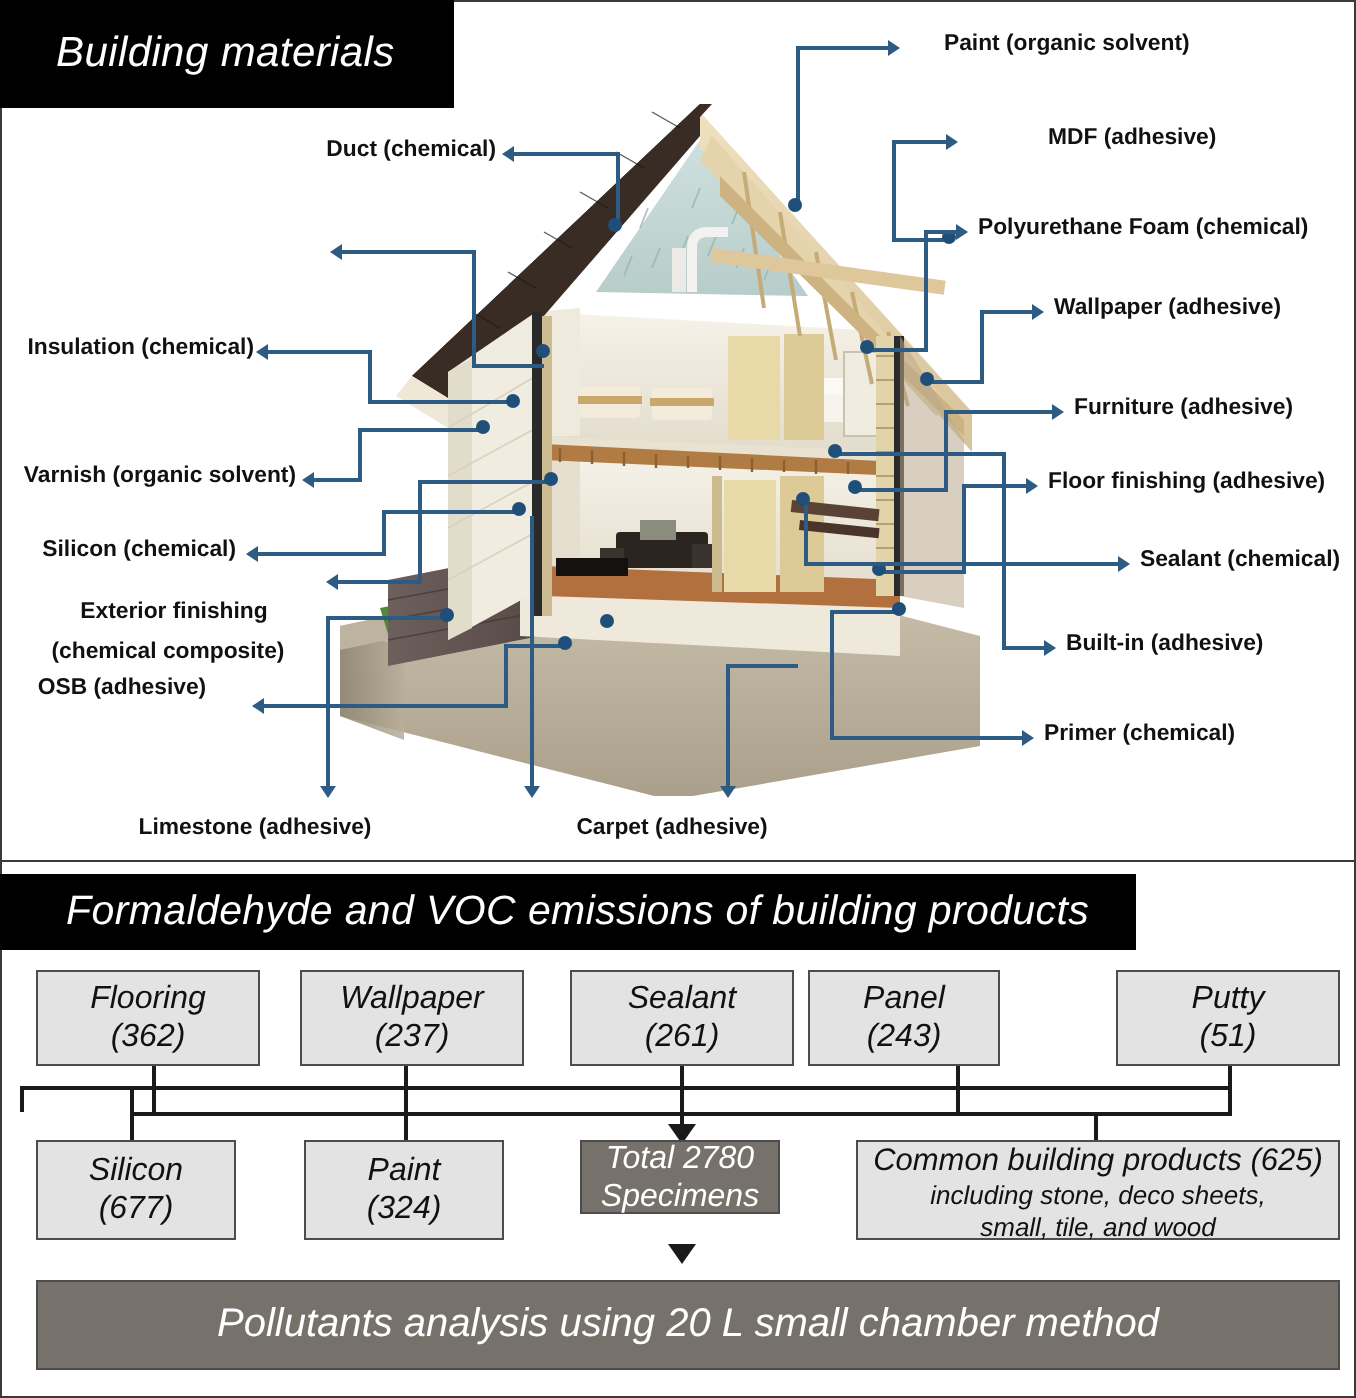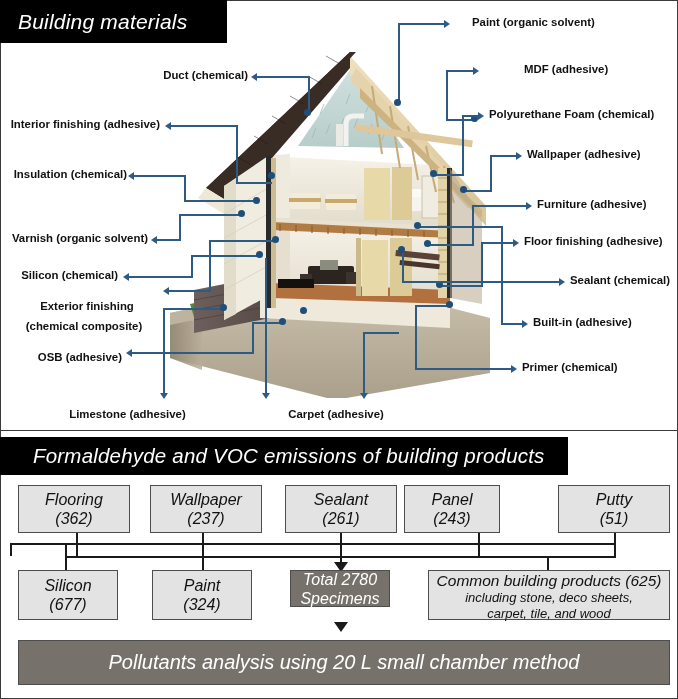--- a/index.html
+++ b/index.html
@@ -13,21 +13,21 @@
   #panel-top{left:0;top:0;width:678px;height:431px;}
   #panel-bottom{left:0;top:430px;width:678px;height:269px;}
 
   
   .title-bar{
     position:absolute;background:#000000;color:#ffffff;
     font-style:italic;font-weight:400;
     display:flex;align-items:center;
     letter-spacing:.2px;
   }
-  #title-top{left:0;top:0;width:227px;height:43px;font-size:21px;padding-left:18px;box-sizing:border-box;}
+  #title-top{left:0;top:0;width:227px;height:54px;font-size:21px;padding-left:28px;box-sizing:border-box;}
   #title-bottom{left:0;top:437px;width:568px;height:38px;font-size:20.5px;padding-left:33px;box-sizing:border-box;}
 
   
   #house{position:absolute;left:150px;top:28px;width:360px;height:370px;}
 
   
   .callout{
     position:absolute;font-size:11.4px;font-weight:bold;color:#111;
     white-space:nowrap;line-height:13px;
   }
@@ -244,21 +244,20 @@
       <rect x="250" y="232" width="40" height="5" fill="#4a352b" transform="rotate(6 250 232)"></rect>
     </svg>
   </div>
 
   <div class="callout r" style="left:0;top:69px;width:248px;">Duct (chemical)</div>
   <div class="arrow left" style="left:251px;top:73px;"></div>
   <div class="lead h" style="left:257px;top:76px;width:53px;"></div>
   <div class="lead v" style="left:308px;top:76px;height:37px;"></div>
   <div class="dot" style="left:304px;top:109px;"></div>
 
-  <div class="callout r" style="left:0;top:118px;width:160px;">Interior finishing (adhesive)</div>
   <div class="arrow left" style="left:165px;top:122px;"></div>
   <div class="lead h" style="left:171px;top:125px;width:67px;"></div>
   <div class="lead v" style="left:236px;top:125px;height:58px;"></div>
   <div class="dot" style="left:268px;top:172px;"></div>
   <div class="lead h" style="left:236px;top:182px;width:36px;"></div>
 
   <div class="callout r" style="left:0;top:168px;width:127px;">Insulation (chemical)</div>
   <div class="arrow left" style="left:128px;top:172px;"></div>
   <div class="lead h" style="left:134px;top:175px;width:52px;"></div>
   <div class="lead v" style="left:184px;top:175px;height:26px;"></div>
@@ -280,21 +279,21 @@
   <div class="dot" style="left:256px;top:251px;"></div>
 
   <div class="callout c" style="left:14px;top:300px;width:146px;">Exterior finishing</div>
   <div class="callout c" style="left:8px;top:320px;width:152px;">(chemical composite)</div>
   <div class="arrow left" style="left:163px;top:287px;"></div>
   <div class="lead h" style="left:169px;top:290px;width:42px;"></div>
   <div class="lead v" style="left:209px;top:240px;height:50px;"></div>
   <div class="lead h" style="left:209px;top:240px;width:66px;"></div>
   <div class="dot" style="left:272px;top:236px;"></div>
 
-  <div class="callout r" style="left:0;top:351px;width:122px;">OSB (adhesive)</div>
+  <div class="callout r" style="left:0;top:338px;width:122px;text-align:center;">OSB (adhesive)</div>
   <div class="arrow left" style="left:126px;top:349px;"></div>
   <div class="lead h" style="left:132px;top:352px;width:122px;"></div>
   <div class="lead v" style="left:252px;top:322px;height:30px;"></div>
   <div class="lead h" style="left:252px;top:322px;width:30px;"></div>
   <div class="dot" style="left:279px;top:318px;"></div>
 
   <div class="callout c" style="left:50px;top:408px;width:155px;">Limestone (adhesive)</div>
   <div class="lead v" style="left:163px;top:308px;height:86px;"></div>
   <div class="arrow down" style="left:160px;top:393px;"></div>
   <div class="lead h" style="left:163px;top:308px;width:60px;"></div>
@@ -416,20 +415,20 @@
     <span class="ln">Paint</span>
     <span class="ln">(324)</span>
   </div>
   <div class="node dark" style="left:290px;top:570px;width:100px;height:37px;">
     <span class="ln">Total 2780</span>
     <span class="ln">Specimens</span>
   </div>
   <div class="node common" style="left:428px;top:570px;width:242px;height:50px;">
     <span class="ln big">Common building products (625)</span>
     <span class="ln small">including stone, deco sheets,</span>
-    <span class="ln small">carpet, tile, and wood</span>
+    <span class="ln small">small, tile, and wood</span>
   </div>
 
   <div class="darrow" style="left:334px;top:622px;"></div>
 
   <div id="final-bar" style="left:18px;top:640px;width:652px;height:45px;">Pollutants analysis using 20 L small chamber method</div>
 
 </div>
 
 </body></html>

